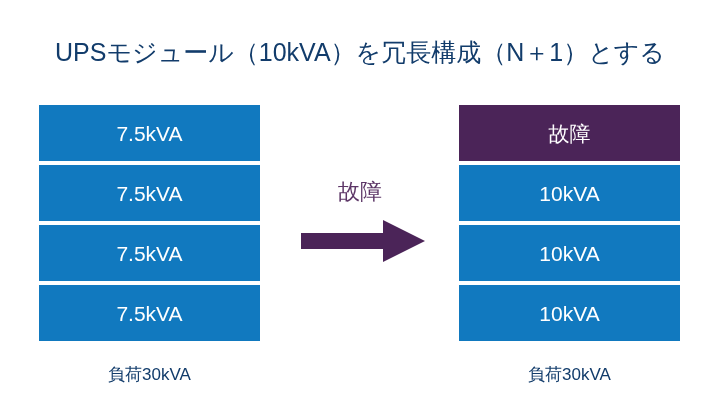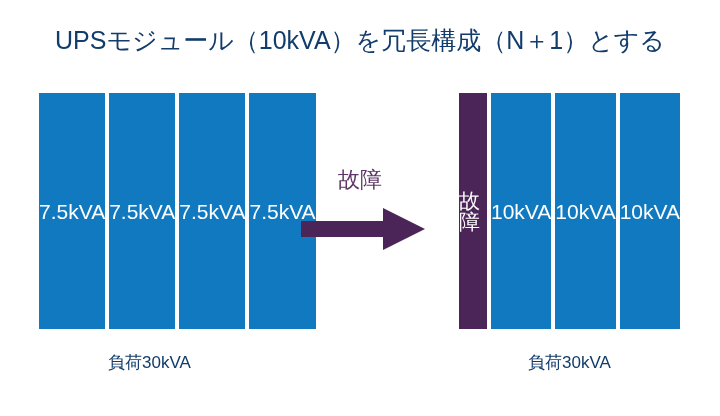--- a/index.html
+++ b/index.html
@@ -11,20 +11,21 @@
     height: 416px;
     background: #ffffff;
     font-family: "Liberation Sans", "DejaVu Sans", sans-serif;
     overflow: hidden;
     position: relative;
   }
   #canvas {
     position: relative;
     width: 720px;
     height: 292px;
+    margin-top: 12px;
   }
 
   
   #diagram-title {
     position: absolute;
     left: 0;
     top: 24px;
     width: 720px;
     text-align: center;
     font-size: 25px;
@@ -34,21 +35,21 @@
     white-space: nowrap;
   }
 
   
   .stack {
     position: absolute;
     top: 93px;
     width: 221px;
     height: 236px;
     display: flex;
-    flex-direction: row;
+    flex-direction: column;
     gap: 4px;
   }
   #stack-left  { left: 39px; }
   #stack-right { left: 459px; }
 
   .module-block {
     flex: 1 1 0;
     display: flex;
     align-items: center;
     justify-content: center;

